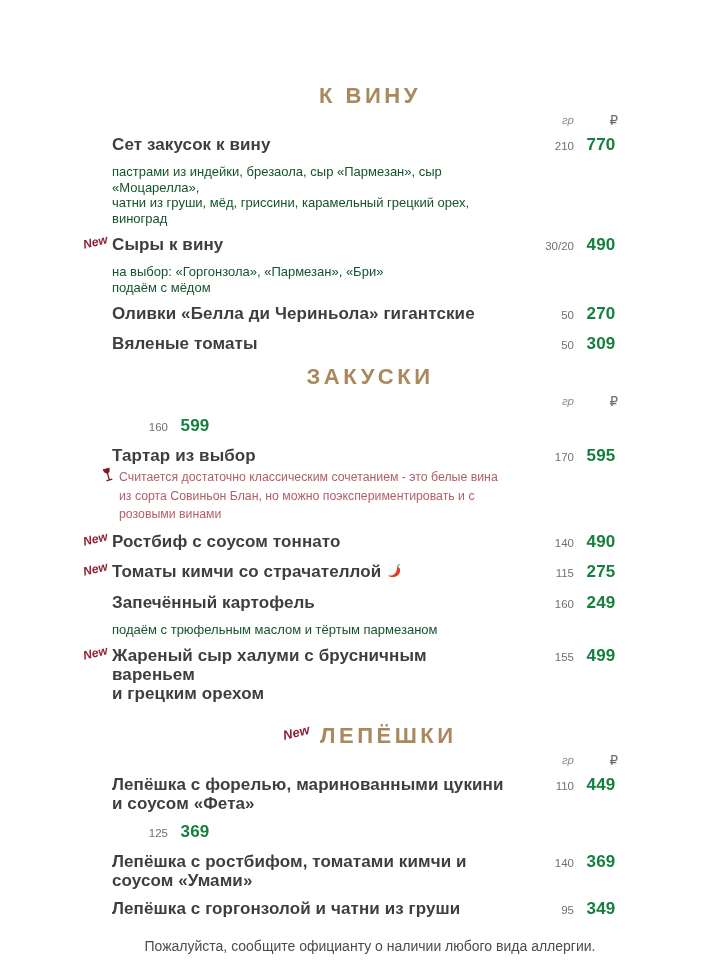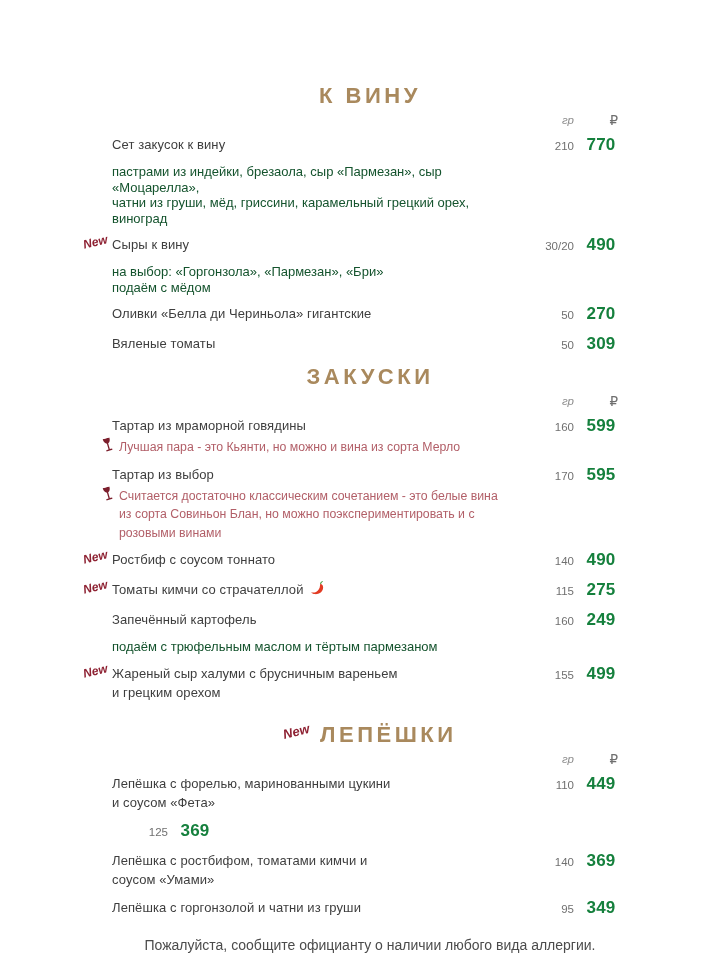--- a/index.html
+++ b/index.html
@@ -75,22 +75,22 @@
     margin-bottom: 9px;
   }
   .item-left { flex: 1; padding-right: 14px; }
   .item-title-row { position: relative; }
   .item-new {
     position: absolute;
     left: -29px;
     top: 0;
   }
   .item-name {
-    font-size: 13px;
-    font-weight: 400;
+    font-size: 17px;
+    font-weight: 700;
     color: #3e3e3e;
     line-height: 19px;
     white-space: pre-line;
     letter-spacing: 0.1px;
   }
   .chili-icon { display: inline-block; vertical-align: -3px; margin-left: 5px; }
   .item-desc {
     font-size: 13px;
     color: #14532d;
     line-height: 15.5px;
@@ -207,32 +207,20 @@
   <section class="menu-section">
     <h2 class="section-title">
       <span>ЗАКУСКИ</span>
     </h2>
     <div class="units-row">
       <span class="unit-weight">гр</span>
       <span class="unit-currency">₽</span>
     </div>
     <div class="items">
   <div class="item">
-    <div class="item-left">
-      <div class="item-title-row">
-        <span class="item-name">Тартар из мраморной говядины</span>
-      </div>
-
-      <div class="wine-note">
-        <span class="wine-icon"><svg width="11" height="14" viewBox="0 0 12 16">
-                    <path d="M2 0h8c0 3.8-1.5 5.6-3.2 6.1V13h2.7v1.6H2.5V13h2.8V6.1C3.6 5.6 2 3.8 2 0z" fill="#7c1f2d"></path>
-                  </svg></span>
-        <span class="wine-note-text">Лучшая пара - это Кьянти, но можно и вина из сорта Мерло</span>
-      </div>
-    </div>
     <div class="item-weight">160</div>
     <div class="item-price">599</div>
   </div>
 
   <div class="item">
     <div class="item-left">
       <div class="item-title-row">
         <span class="item-name">Тартар из выбор</span>
       </div>
 

